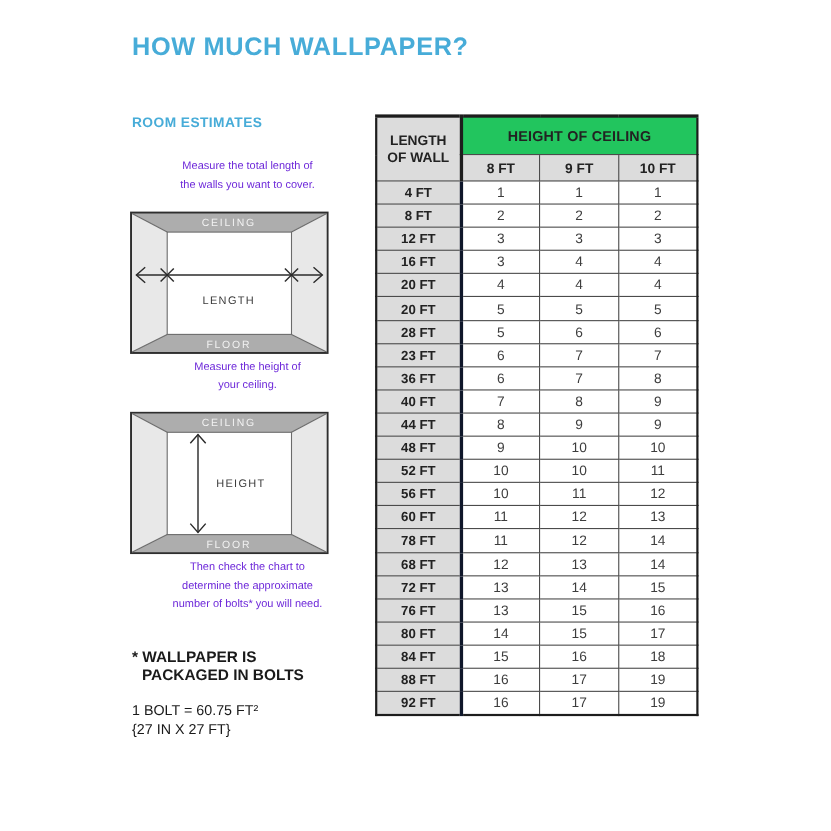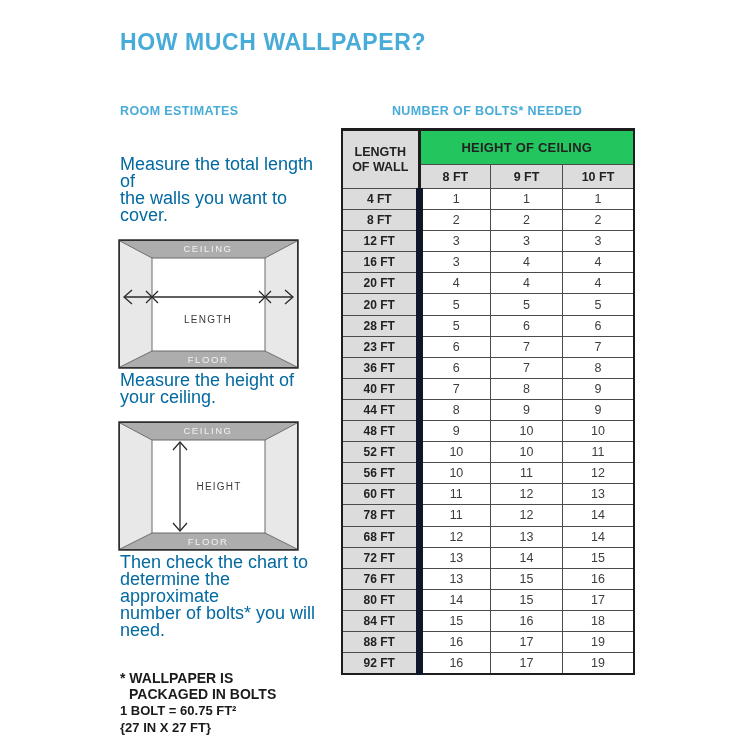--- a/index.html
+++ b/index.html
@@ -14,29 +14,29 @@
   .page-title {
     position: absolute; left: 120px; top: 29px;
     font-size: 23px; font-weight: bold; letter-spacing: 0.6px;
     color: #47ACD8;
   }
 
   
   .left-col { position: absolute; left: 120px; top: 104px; width: 210px; }
   .section-heading {
     font-size: 12.5px; font-weight: bold; letter-spacing: 0.4px;
-    color: #47ACD8; margin-bottom: 38px;
-  }
-  .step { font-size: 18px; line-height: 17px; color: #0369a1; white-space: pre-line; }
+    color: #47ACD8; margin-bottom: 25px;
+  }
+  .step { font-size: 10px; line-height: 17px; color: #6d28d9; white-space: pre-line; text-align: center; }
   .diagram-wrap { margin: 15px 0 15px -2px; width: 181px; height: 118px; }
   .step3 { margin-top: 1px; }
   .footnotes { margin-top: 31px; }
   .fn-bold { font-size: 14px; font-weight: bold; line-height: 16px; color: #1a1a1a; }
   .fn-indent { padding-left: 9px; }
-  .bolt-size { font-size: 13px; font-weight: bold; line-height: 17px; color: #1a1a1a; }
+  .bolt-size { margin-top: 16px; font-size: 13px; font-weight: normal; line-height: 17px; color: #1a1a1a; }
 
   
   .right-col { position: absolute; left: 341px; top: 104px; width: 292px; }
   .table-heading {
     font-size: 12.5px; font-weight: bold; letter-spacing: 0.4px;
     color: #47ACD8; text-align: center; margin-bottom: 10px;
   }
   table.bolt-table {
     border-collapse: collapse; table-layout: fixed; width: 292px;
     border: 2px solid #1d1d1d; border-top-width: 3.5px; border-bottom-width: 2px;
@@ -53,21 +53,21 @@
   .bolt-table .group-header {
     background: #22c55e; font-size: 13px; font-weight: bold; color: #222;
     height: 35px; letter-spacing: 0.2px;
   }
   .bolt-table .sub-header {
     background: #DCDCDC; font-size: 12.5px; font-weight: bold; color: #222;
     height: 24px;
   }
   .bolt-table tbody th.wall-cell {
     background: #DCDCDC; font-size: 12px; font-weight: bold; color: #222;
-    height: 21.1px; border-right: 7px solid #0f172a;
+    height: 21.1px; border-right: 3px solid #0f172a;
   }
   .bolt-table tbody td {
     background: #fff; font-size: 12.5px; font-weight: 400; color: #3d3d3d;
     height: 21.1px;
   }
 
   
   .room-svg text { font-family: "Liberation Sans", "DejaVu Sans", sans-serif; }
   .band-label { fill: #f2f2f2; font-size: 9.5px; font-weight: 400; letter-spacing: 1.6px; }
   .measure-label { fill: #3a3a3a; font-size: 10px; font-weight: 400; letter-spacing: 1.2px; }
@@ -148,21 +148,20 @@
       <div class="fn-bold">* WALLPAPER IS</div>
       <div class="fn-bold fn-indent">PACKAGED IN BOLTS</div>
       <div class="bolt-size">
         <div>1 BOLT = 60.75 FT²</div>
         <div>{27 IN X 27 FT}</div>
       </div>
     </div>
   </div>
 
   <div class="right-col">
-    <div class="table-heading">NUMBER OF BOLTS* NEEDED</div>
 
     <table class="bolt-table">
       <colgroup>
         <col style="width:77px">
         <col style="width:71.7px">
         <col style="width:71.7px">
         <col style="width:71.7px">
       </colgroup>
       <thead>
         <tr>

